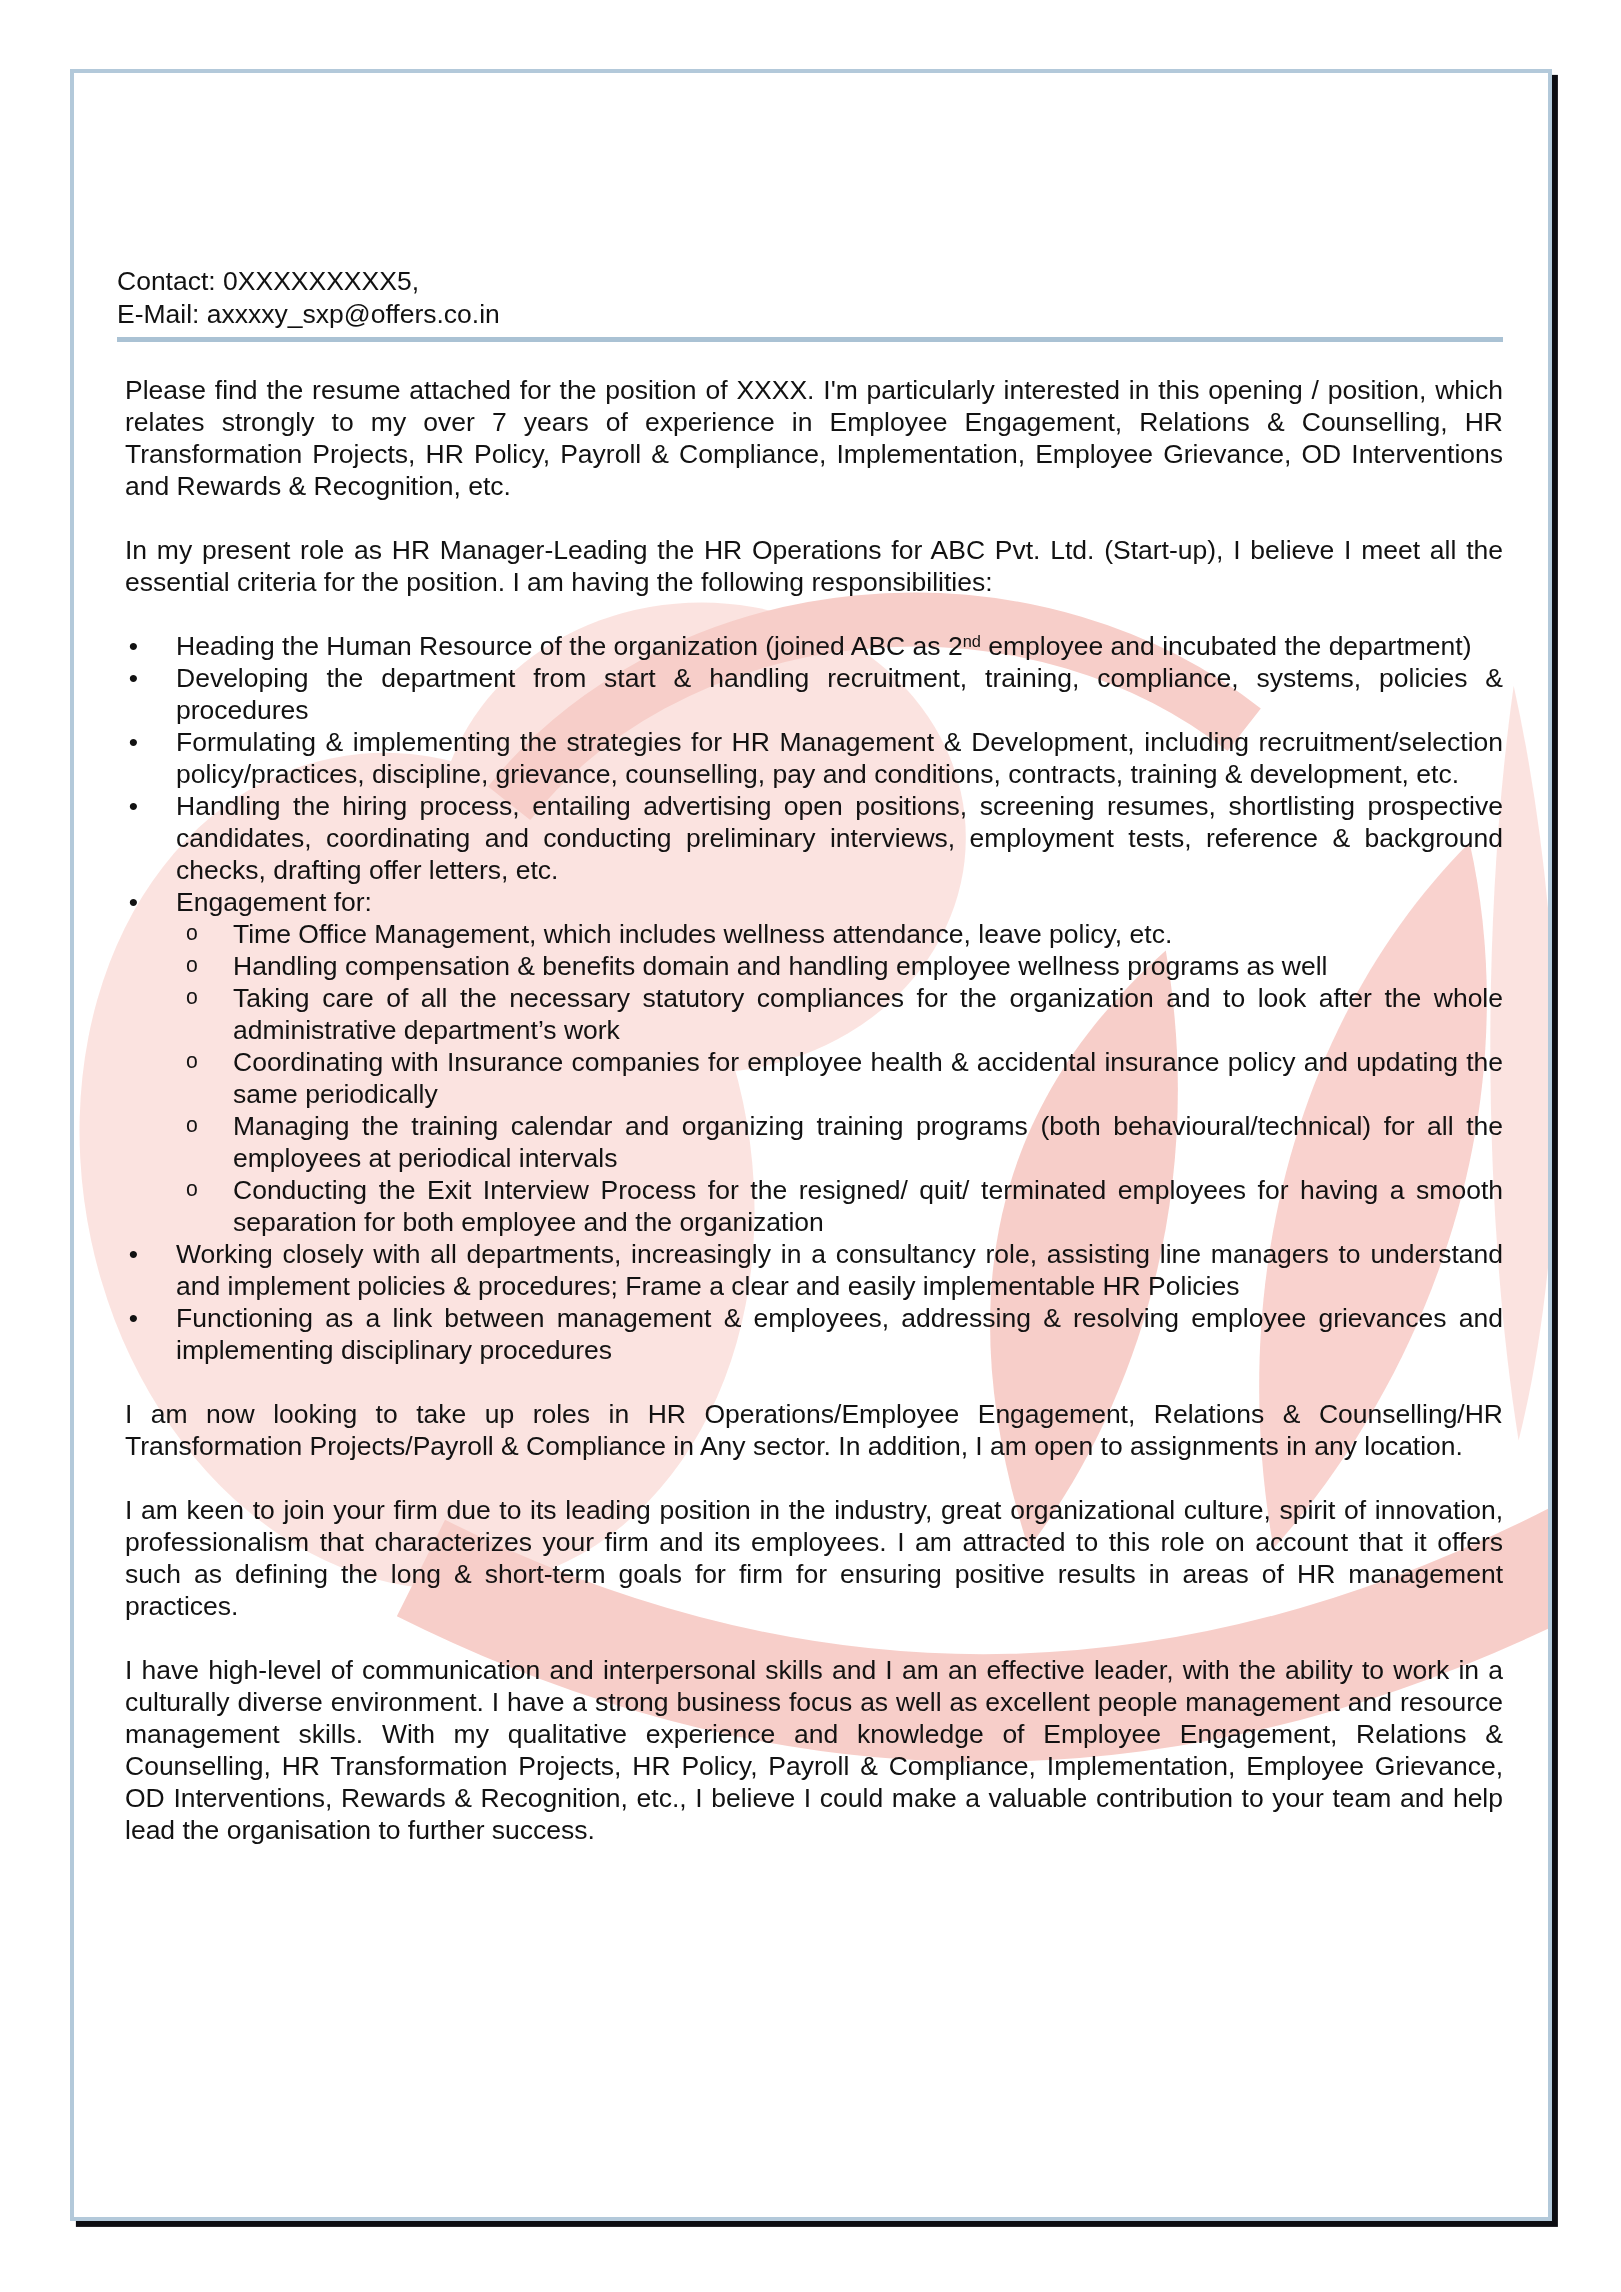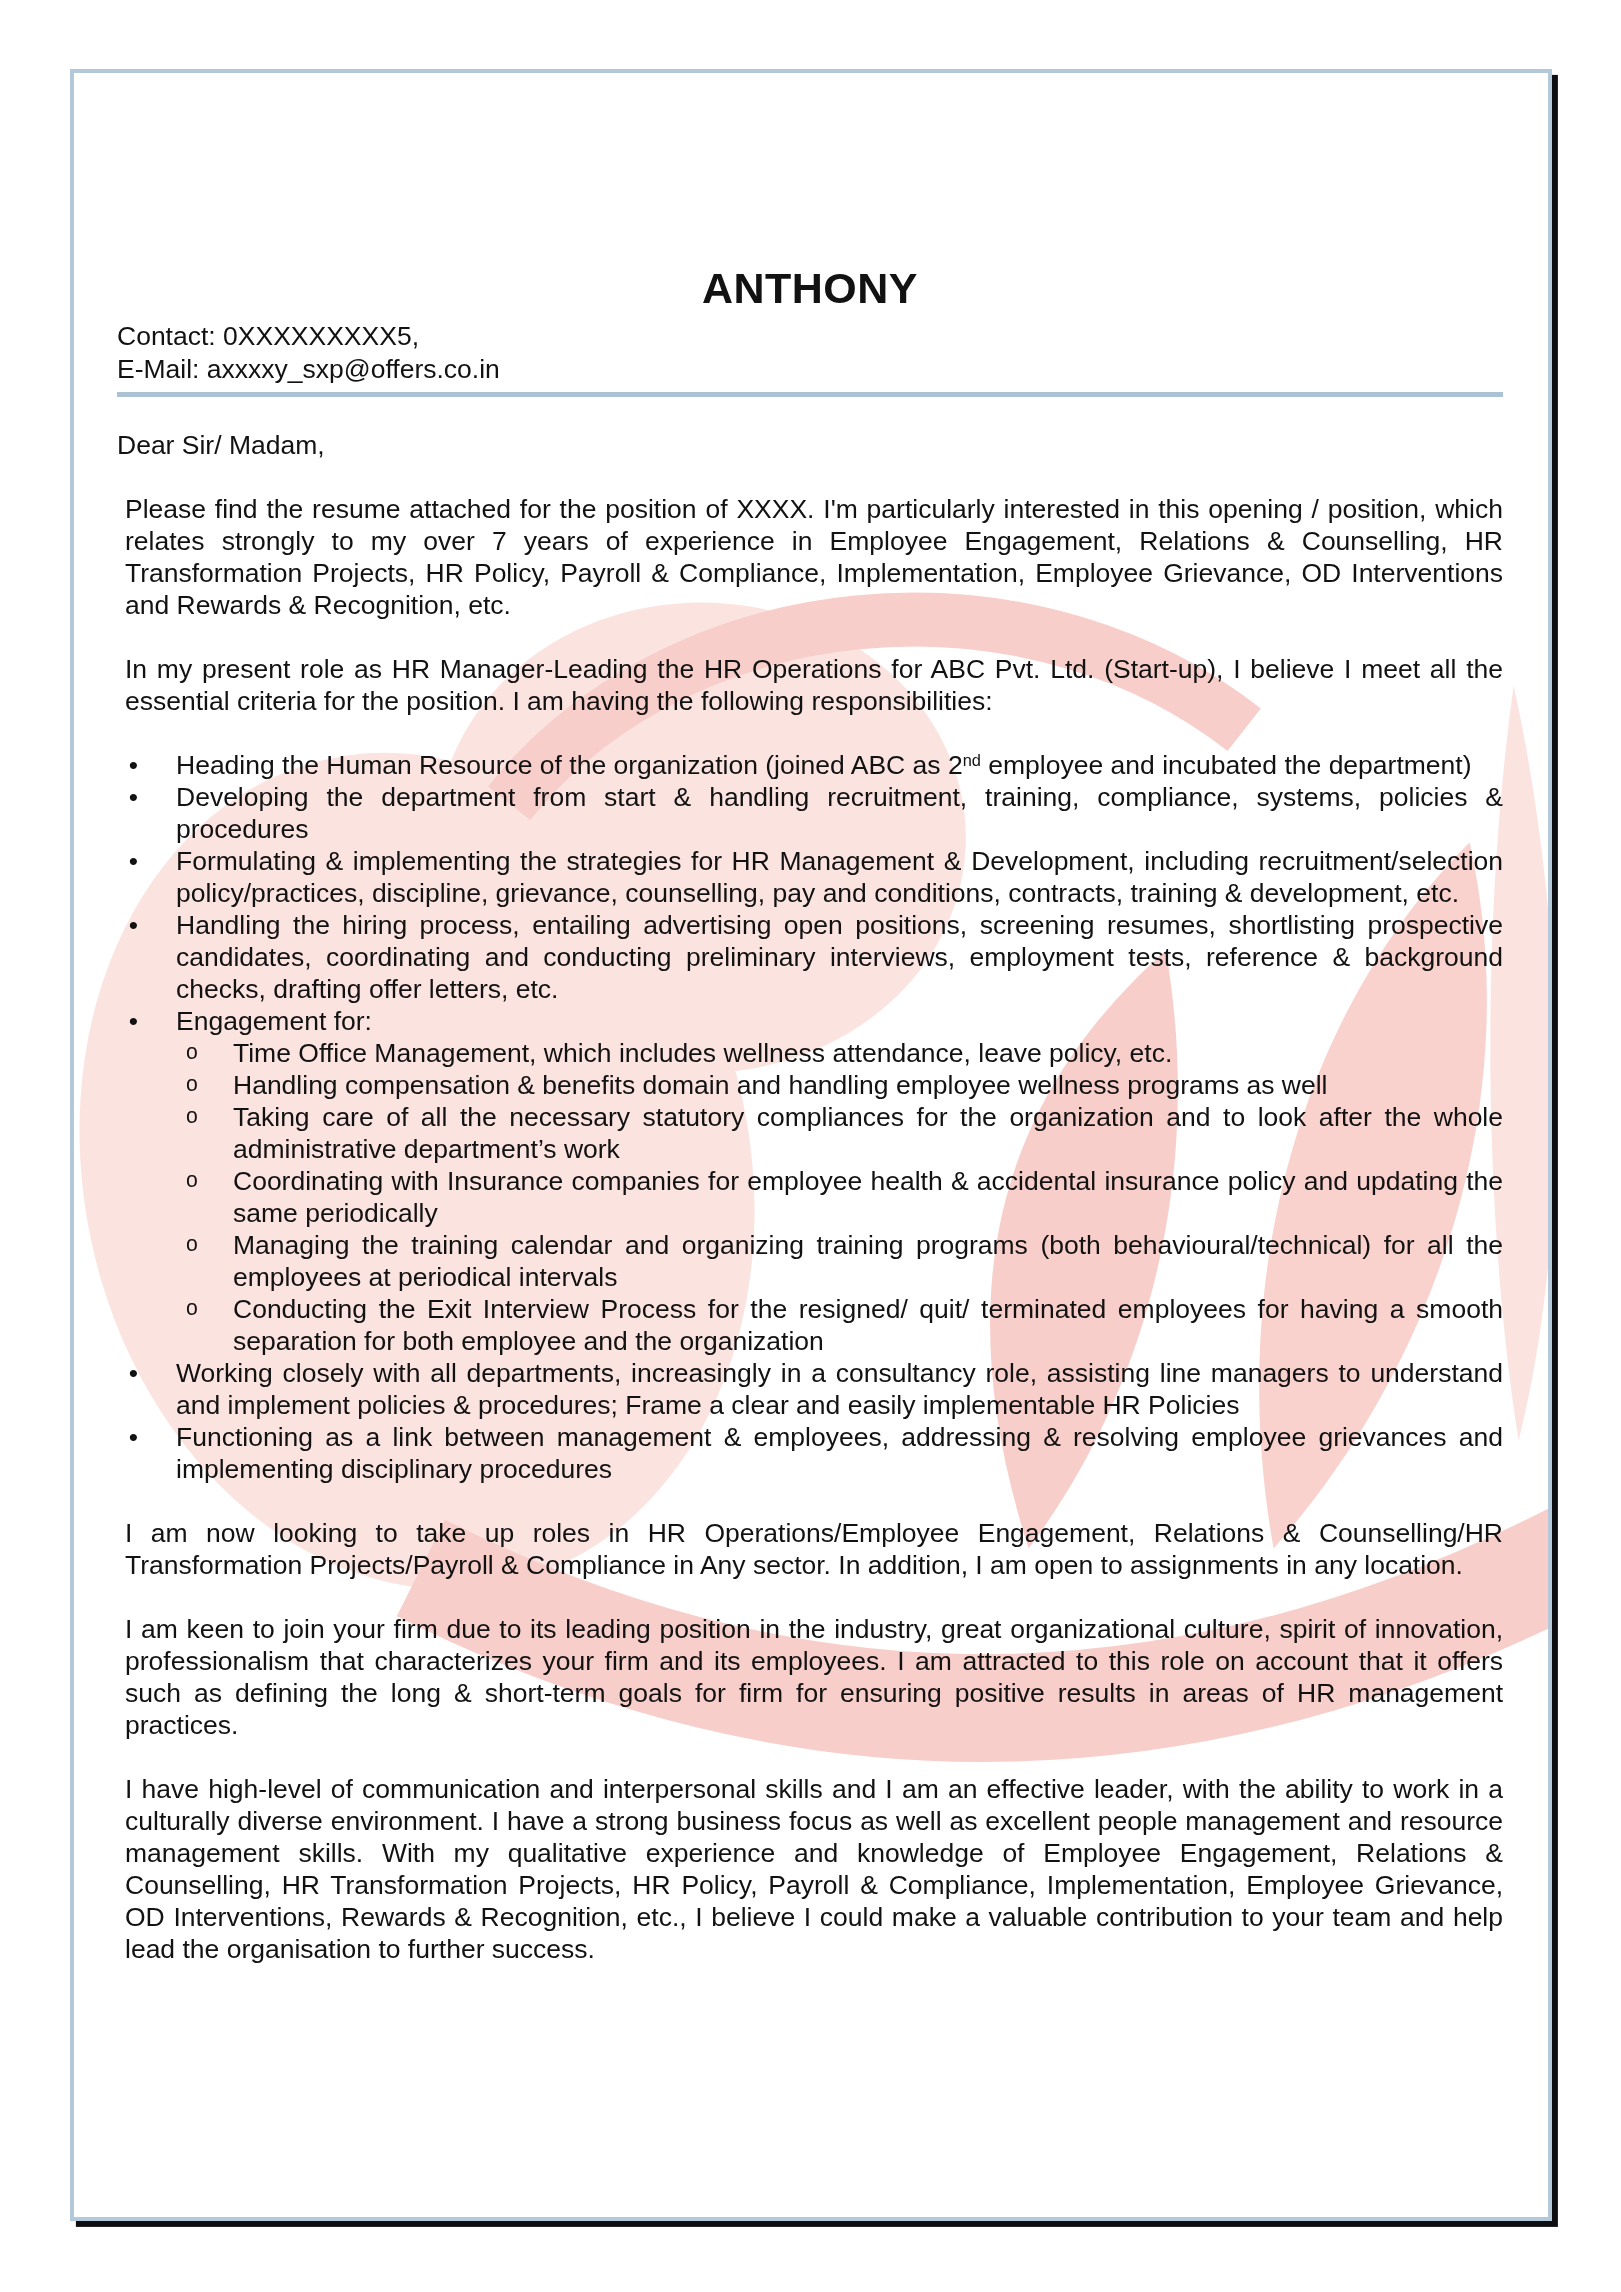--- a/index.html
+++ b/index.html
@@ -50,36 +50,34 @@
     <ellipse class="wm-light" cx="640" cy="780" rx="270" ry="240"></ellipse>
     <path class="wm-arc" d="M 444 745 A 500 430 0 0 1 1194 670" stroke-width="55"></path>
     <path class="wm-mid-fill" d="M 974 1505 C 894 1255 934 1055 1114 895 C 1154 1125 1094 1345 974 1505 Z"></path>
     <path class="wm-deep" d="M 1224 1505 C 1174 1225 1254 955 1424 785 C 1484 1055 1384 1325 1224 1505 Z"></path>
     <path class="wm-light" d="M 1469 625 C 1524 875 1529 1175 1474 1395 C 1439 1175 1434 875 1469 625 Z"></path>
     <path class="wm-arc" d="M 354 1525 Q 954 1825 1564 1495" stroke-width="110"></path>
   </svg>
 
   <div class="content">
 
-    <div class="title">ANTHONY</div>
 
     <div class="contact-line">
       <span class="b">Contact:</span>
       <span>0XXXXXXXXX5,</span>
     </div>
 
     <div class="contact-line">
       <span class="b">E-Mail:</span>
       <span>axxxxy_sxp@offers.co.in</span>
     </div>
 
     <div class="separator"></div>
 
 
-    <div class="plain gap">Dear Sir/ Madam,</div>
 
     <div class="plain gap" id="letter-body">
         <div class="para"><span>Please find the resume attached for the position of XXXX. I'm particularly interested in this opening / position, which relates strongly to my over </span><span class="b">7 years of experience in Employee Engagement, Relations &amp; Counselling, HR Transformation Projects, HR Policy, Payroll &amp; Compliance, Implementation, Employee Grievance, OD Interventions and Rewards &amp; Recognition, etc.</span></div>
         <div class="para"><span>In my present role as </span><span class="b">HR Manager-Leading the HR Operations for ABC Pvt. Ltd. (Start-up)</span><span>, I believe I meet all the essential criteria for the position. I am having the following responsibilities:</span></div>
         <div class="list">
           <div class="blt"><span class="mk1">•</span><span>Heading the Human Resource of the organization (joined ABC as 2</span><sup>nd</sup><span> employee and incubated the department)</span></div>
           <div class="blt"><span class="mk1">•</span><span>Developing the department from start &amp; handling recruitment, training, compliance, systems, policies &amp; procedures</span></div>
           <div class="blt"><span class="mk1">•</span><span>Formulating &amp; implementing the strategies for HR Management &amp; Development, including recruitment/selection policy/practices, discipline, grievance, counselling, pay and conditions, contracts, training &amp; development, etc.</span></div>
           <div class="blt"><span class="mk1">•</span><span>Handling the hiring process, entailing advertising open positions, screening resumes, shortlisting prospective candidates, coordinating and conducting preliminary interviews, employment tests, reference &amp; background checks, drafting offer letters, etc.</span></div>
           <div class="blt"><span class="mk1">•</span><span>Engagement for:</span></div>

